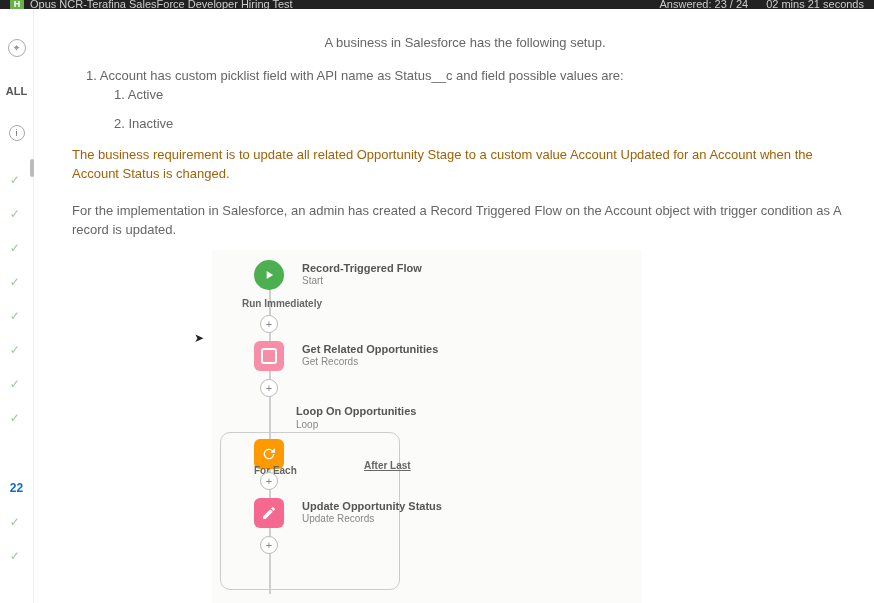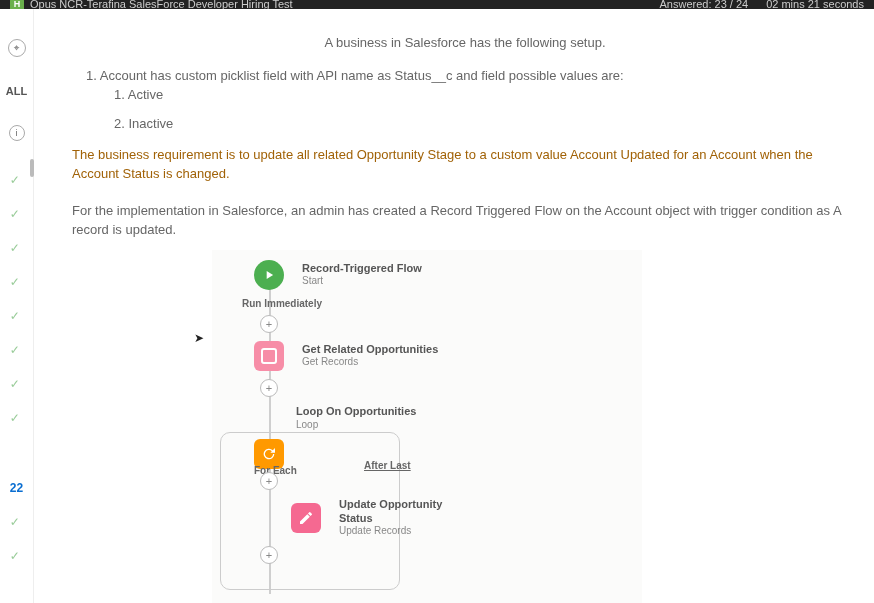--- a/index.html
+++ b/index.html
@@ -137,21 +137,21 @@
       border:1px solid #ccc;
       border-radius:10px;
       z-index:0;
     }
     .loop-foreach { position:absolute; left:42px; top:215px; font-size:10px; font-weight:bold; color:#666; z-index:1;}
     .loop-afterlast { position:absolute; left:152px; top:210px; font-size:10px; font-weight:bold; color:#666; z-index:1;text-decoration:underline;}
     .loop-stack{
       position:absolute; left:42px; top:184px; z-index:1; width:200px;
     }
     .loop-stack .plus-dot{ margin-left:6px;}
-    .loop-stack .node-row{ padding-left:0;margin-left:37px;}
+    .loop-stack .node-row{ padding-left:0;}
     .vline2{
       position:absolute; left:57px; top:194px; width:2px; height:150px; background:#cfcfcf; z-index:0;
     }
     .bottom-plus{
       position:absolute; left:48px; top:355px; z-index:1;
     }
 
     .cursor{
       position:absolute; left:160px; top:322px; font-size:12px; color:#222;
     }

